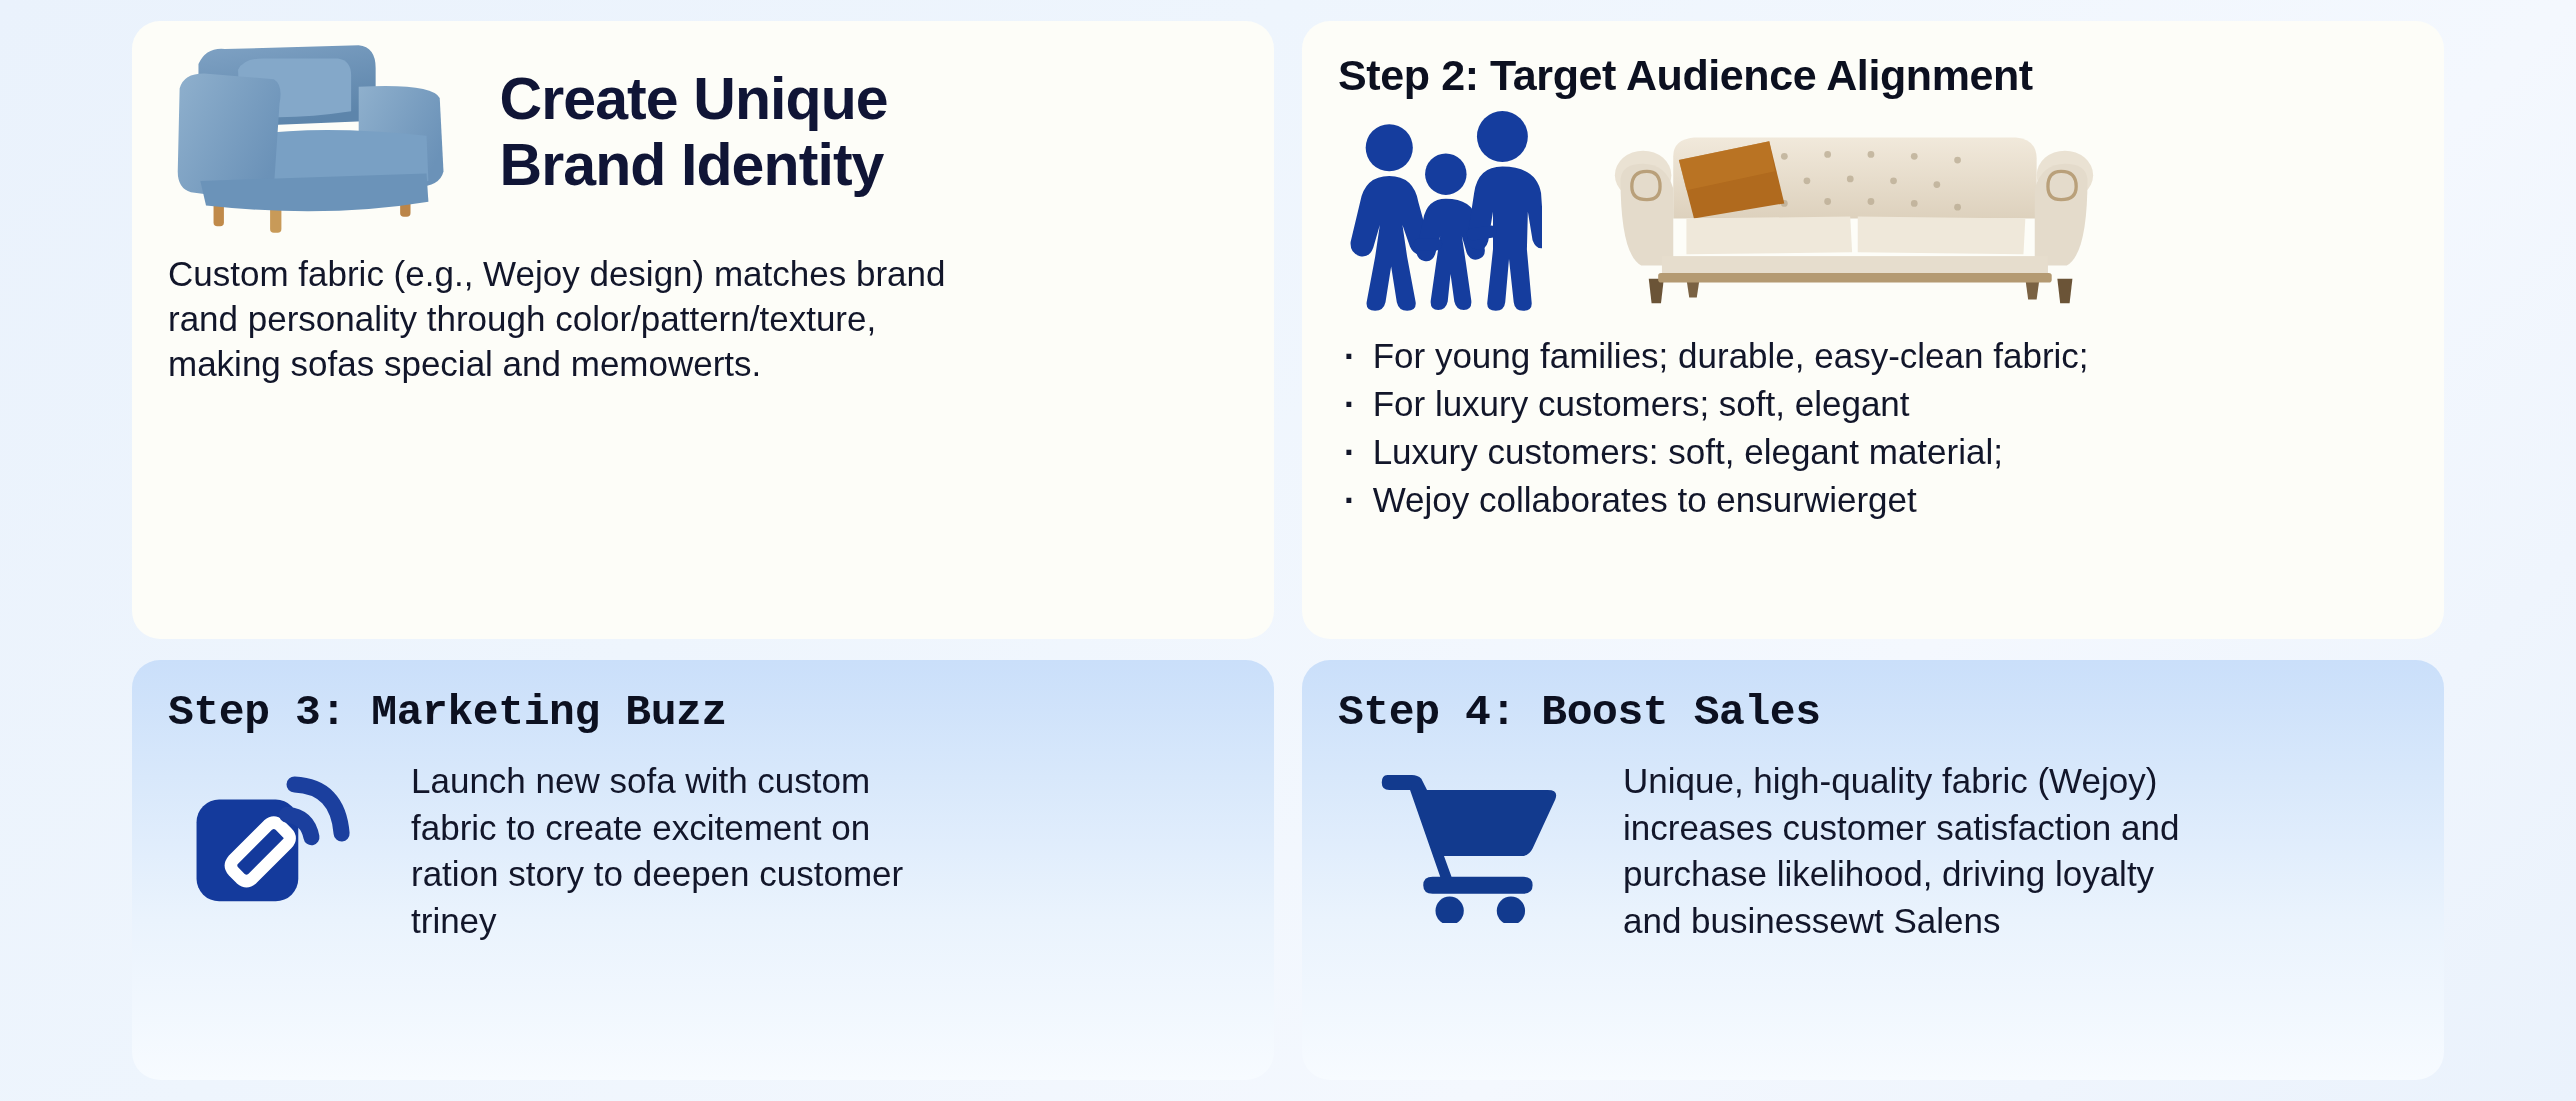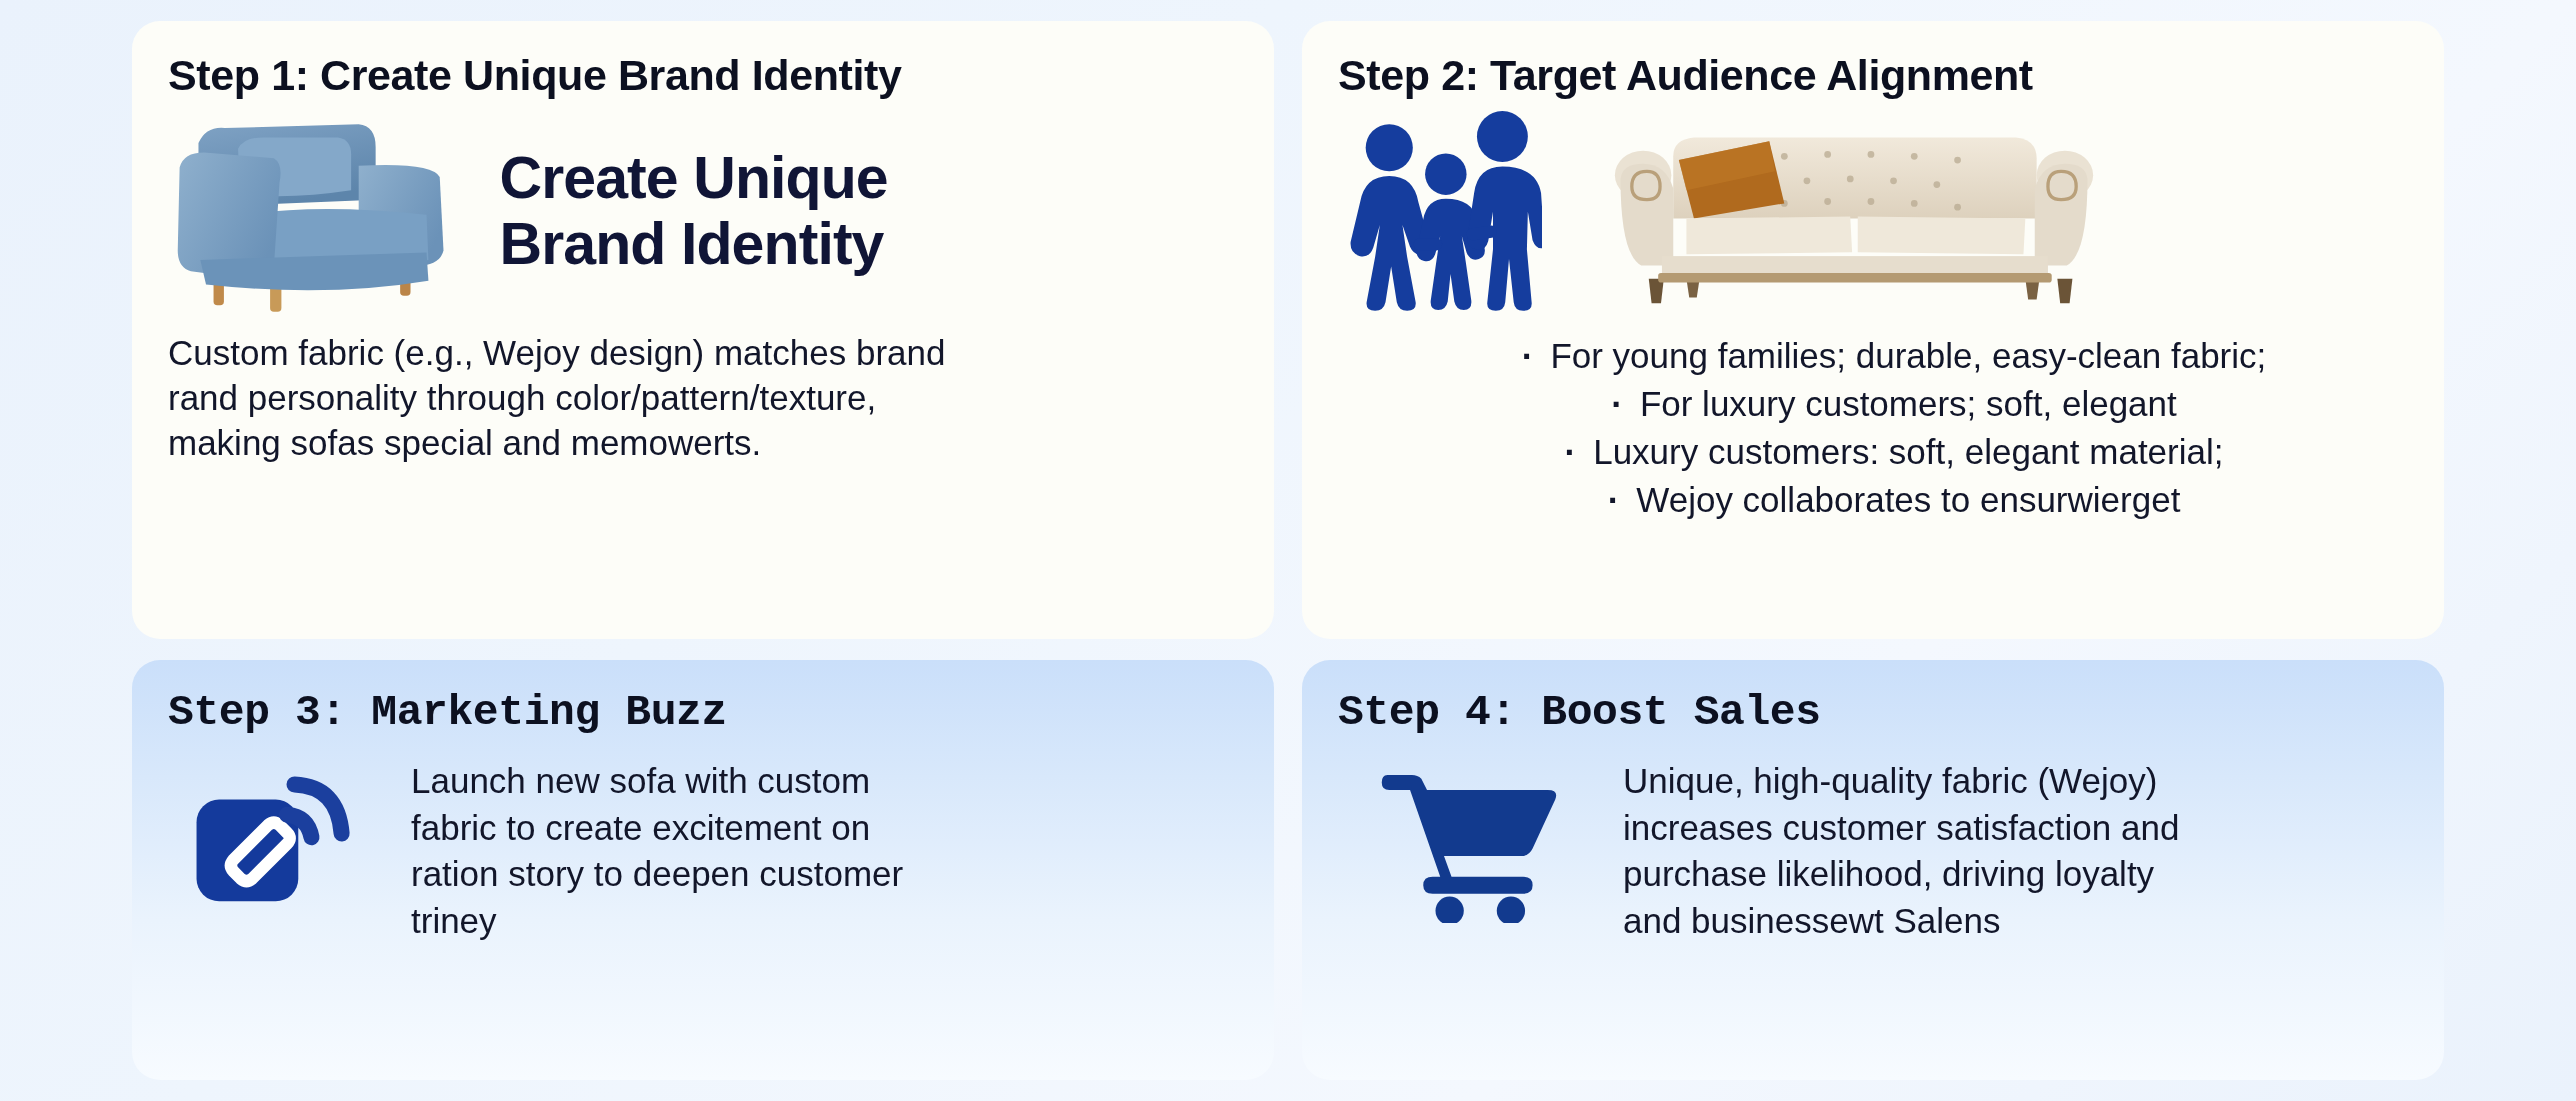--- a/index.html
+++ b/index.html
@@ -51,42 +51,41 @@
   .c1 .body div{ white-space:nowrap; }
 
   
   .c2 .top{ display:flex;align-items:center;padding:7.5px 0 0 42px;gap:57px; }
   .c2 .bullets{ padding:21px 0 0 42px; }
   .c2 .bullets li{
     font-size:35px;color:#12162a;line-height:1.38;
     list-style:none;white-space:nowrap;
   }
   .c2 .bullets li::before{ content:"·";padding-right:17px;font-weight:bold; }
-  .c2 ul{margin:0;padding:0;text-align:center;}
+  .c2 ul{margin:0;padding:0;}
 
   
   .c3 .row,.c4 .row{ display:flex;padding:21px 0 0 57px;gap:43px; }
   .c3 .body,.c4 .body{ font-size:35px;color:#12162a;line-height:1.33; }
   .c3 .body div,.c4 .body div{ white-space:nowrap; }
   .c4 .row{ padding-left:72px;gap:60px; }
 
   .ico{ flex:none;display:block; }
   .chair{ width:311px;height:203px; }
   .family{ width:198px;height:203px; }
   .sofa{ width:510px;height:193px; }
   .tag{ width:179px;height:151px; }
   .cart{ width:189px;height:165px; }
 </style>
 </head>
 <body>
 
 <div class="grid">
 
   <div class="card card-light c1">
-    <h2 class="card-title">Step 1: Create Unique Brand Identity</h2>
     <div class="top">
 
       <svg class="ico chair" viewBox="0 0 330 215">
         <defs>
           <linearGradient id="chb" x1="0" y1="0" x2="0.4" y2="1">
             <stop offset="0" stop-color="#7fa2c4"></stop>
               <stop offset="1" stop-color="#5d85ab"></stop>
           </linearGradient>
           <linearGradient id="chl" x1="0" y1="0" x2="1" y2="0.6">
             <stop offset="0" stop-color="#8fb0cd"></stop>

